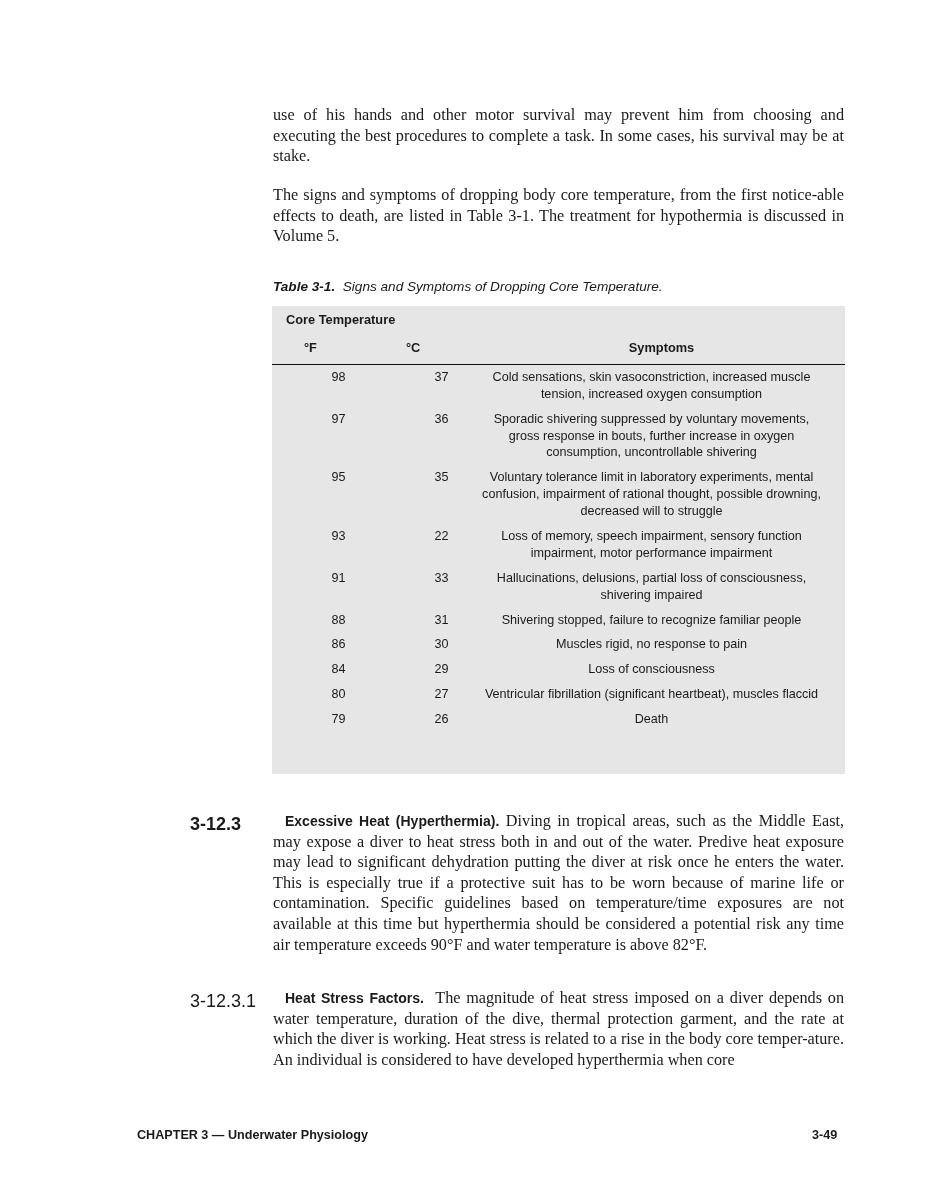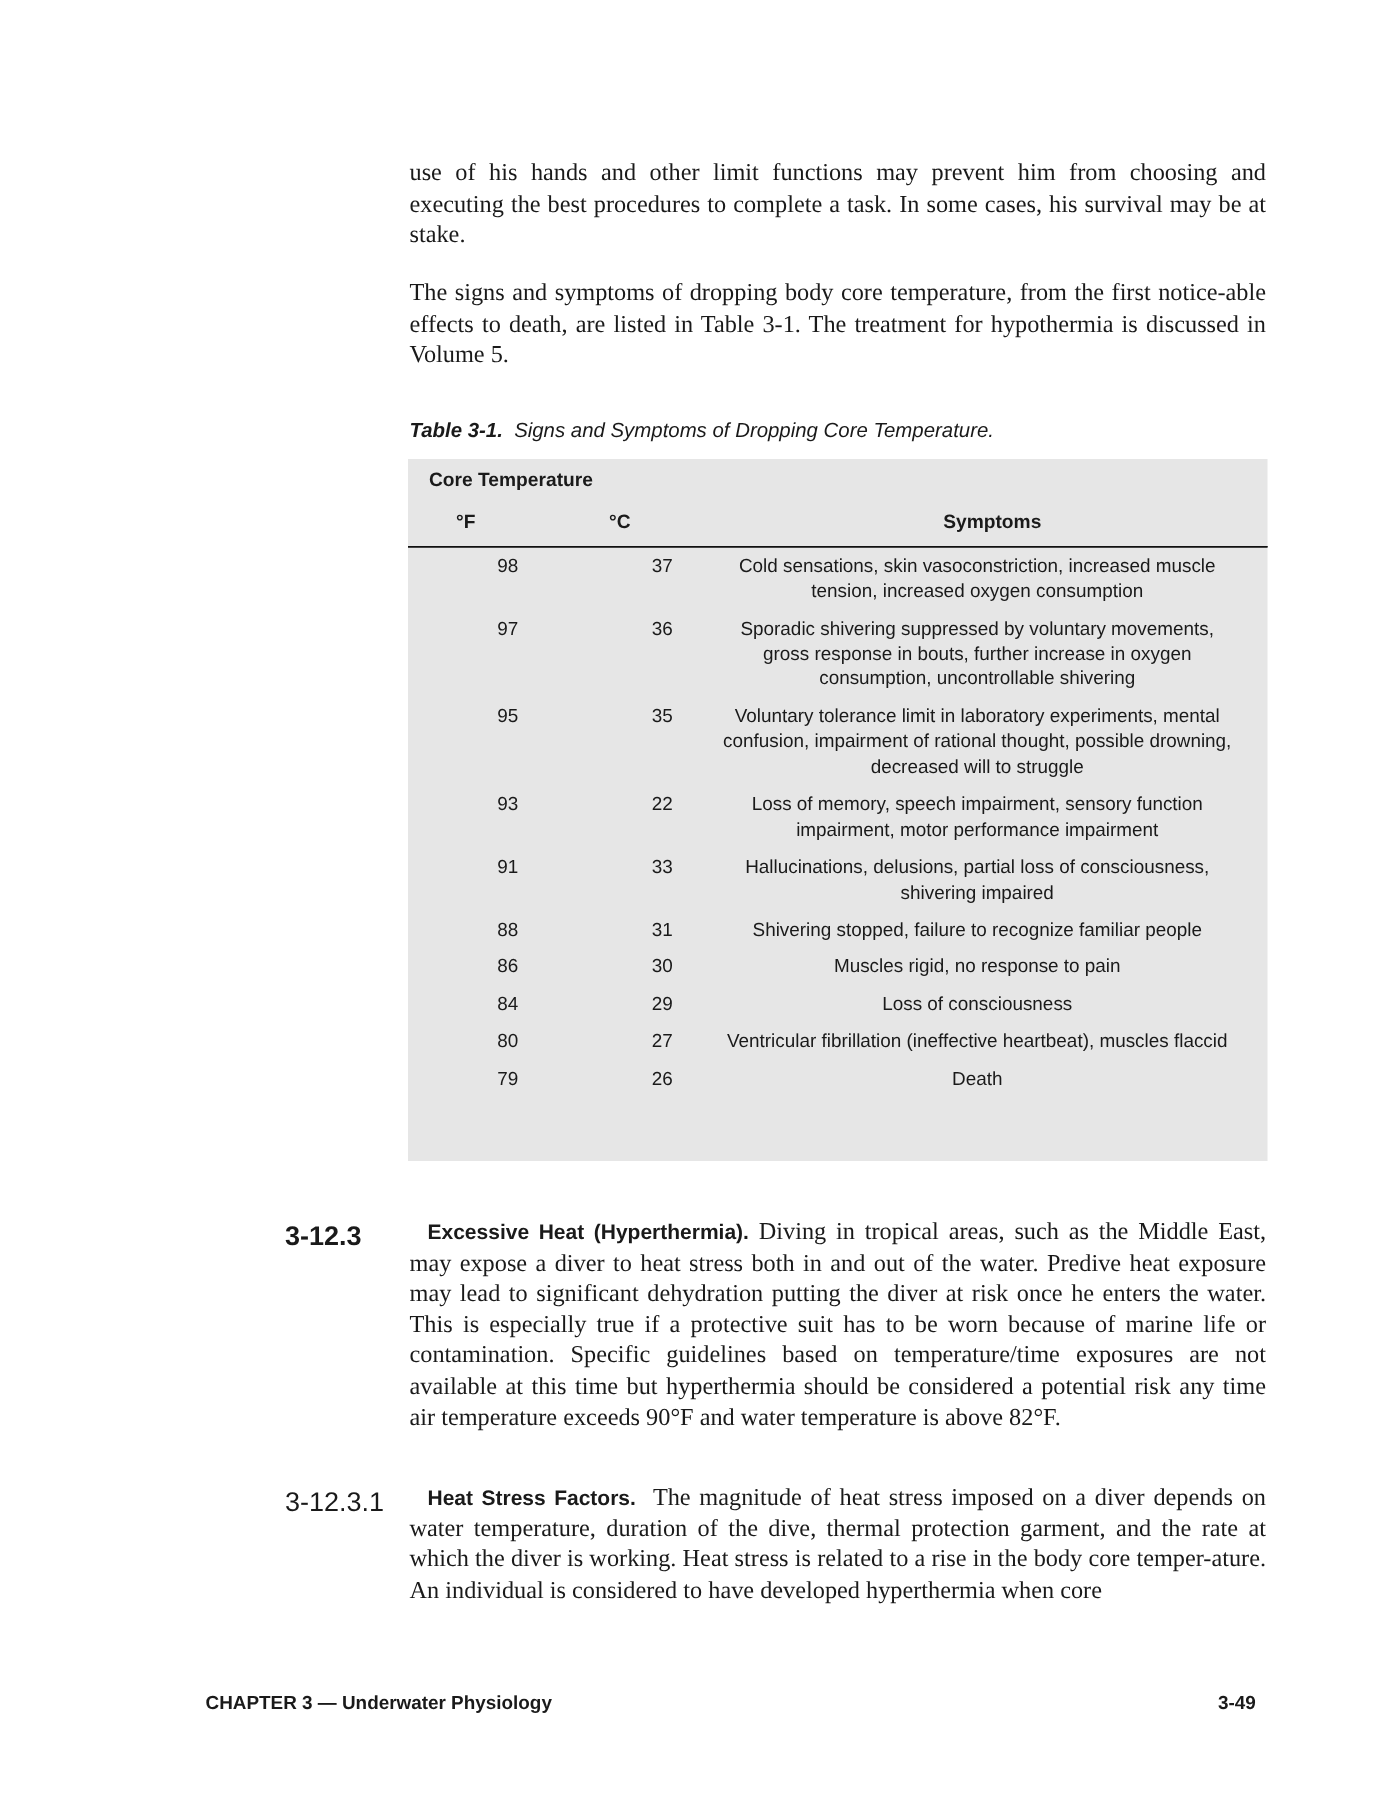--- a/index.html
+++ b/index.html
@@ -81,21 +81,21 @@
       font-size: 12.6px; font-weight: bold;
     }
     #footer-right {
       position: absolute; left: 812px; top: 1128px;
       font-size: 12.6px; font-weight: bold;
     }
   </style>
 </head>
 <body>
 
-<p id="p1" class="para serif">use of his hands and other limit functions may prevent him from choosing and executing the best procedures to complete a task. In some cases, his survival may be at stake.</p>
+<p id="p1" class="para serif">use of his hands and other motor survival may prevent him from choosing and executing the best procedures to complete a task. In some cases, his survival may be at stake.</p>
 <p id="p2" class="para serif">The signs and symptoms of dropping body core temperature, from the first notice-able effects to death, are listed in Table 3-1. The treatment for hypothermia is discussed in Volume 5.</p>
 
 <p id="caption" class="sans"><b>Table 3-1.</b>&nbsp; <span>Signs and Symptoms of Dropping Core Temperature.</span></p>
 
 <div id="table-box" class="sans">
   <table>
     <thead>
       <tr class="group-head">
         <th colspan="3">Core Temperature</th>
       </tr>
@@ -142,21 +142,21 @@
           <td class="s">Muscles rigid, no response to pain</td>
         </tr>
         <tr class="data">
           <td class="f">84</td>
           <td class="c">29</td>
           <td class="s">Loss of consciousness</td>
         </tr>
         <tr class="data">
           <td class="f">80</td>
           <td class="c">27</td>
-          <td class="s">Ventricular fibrillation (ineffective heartbeat), muscles flaccid</td>
+          <td class="s">Ventricular fibrillation (significant heartbeat), muscles flaccid</td>
         </tr>
         <tr class="data">
           <td class="f">79</td>
           <td class="c">26</td>
           <td class="s">Death</td>
         </tr>
       </tbody>
   </table>
 </div>
 

